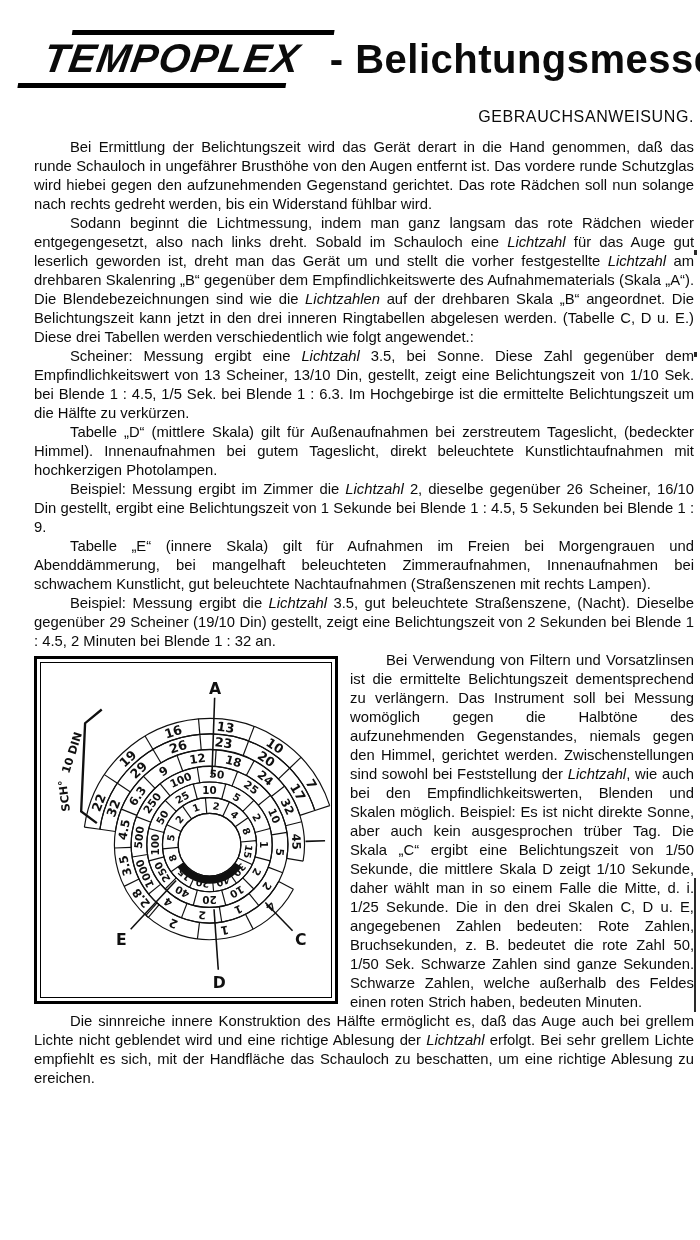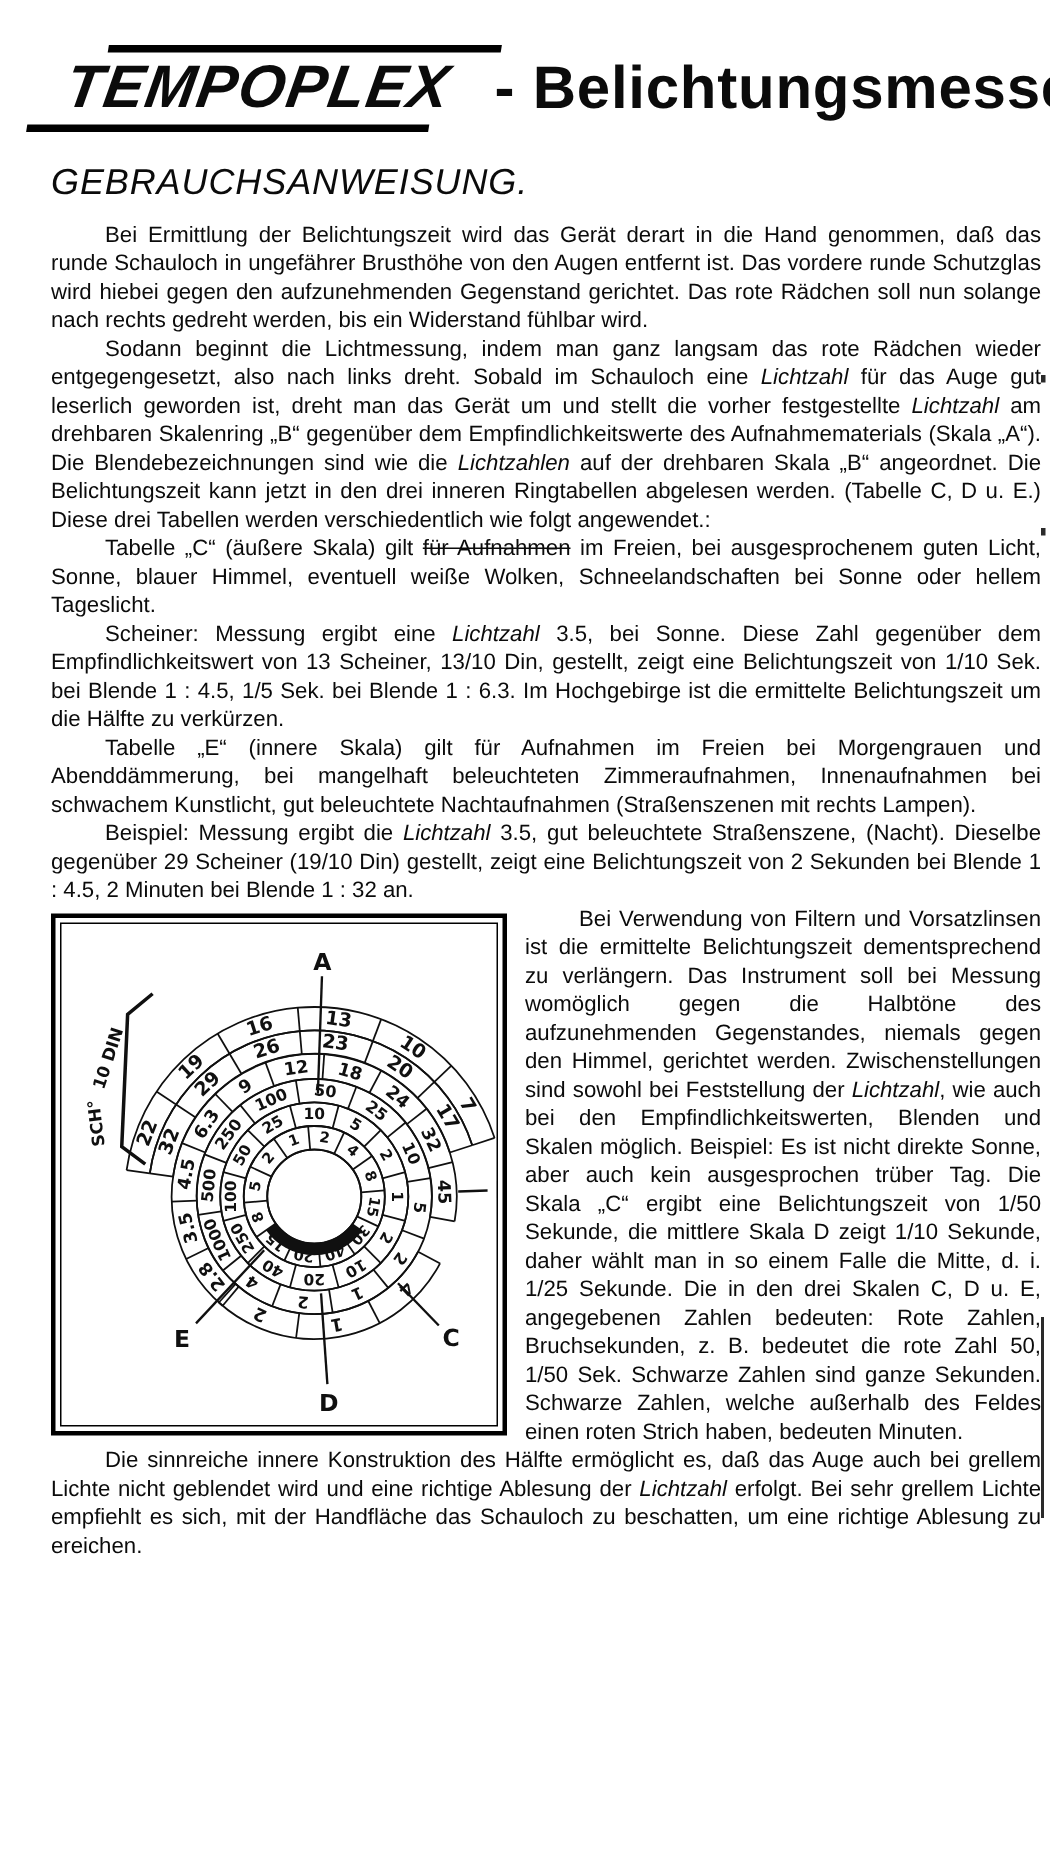--- a/index.html
+++ b/index.html
@@ -21,22 +21,22 @@
     transform:skewX(-9deg);
     font-style:italic;font-weight:bold;
     font-size:40px;letter-spacing:1px;
     padding:6px 16px 7px 10px;
     white-space:nowrap;
   }
   .logo .bar-top{position:absolute;top:0;left:34px;right:-14px;height:5px;background:#000;}
   .logo .bar-bottom{position:absolute;bottom:0;left:-12px;right:26px;height:5px;background:#000;}
   .doc-title{font-weight:bold;font-size:40px;letter-spacing:0.5px;white-space:nowrap;}
   .subtitle{
-    text-align:left;font-size:24px;letter-spacing:0.6px;
-    margin:10px 0 12px 0;font-weight:400;font-style:italic;
+    text-align:right;font-size:16px;letter-spacing:0.6px;
+    margin:10px 0 12px 0;font-weight:400;
   }
   
   .flow{font-size:14.8px;line-height:19px;}
   .para{margin:0;text-indent:36px;text-align:justify;}
   .it{font-style:italic;font-weight:500;}
   .strike{text-decoration:line-through;}
   
   .dial-frame{
     float:left;
     width:304px;height:348px;
@@ -65,22 +65,23 @@
         <span class="bar-bottom"></span>
       </div>
       <div class="doc-title">- Belichtungsmesser</div>
     </div>
     <div class="subtitle">GEBRAUCHSANWEISUNG.</div>
   </header>
 
   <section class="flow" id="flow-top">
       <p class="para"><span>Bei Ermittlung der Belichtungszeit wird das Gerät derart in die Hand genommen, daß das runde Schauloch in ungefährer Brusthöhe von den Augen entfernt ist. Das vordere runde Schutzglas wird hiebei gegen den aufzunehmenden Gegenstand gerichtet. Das rote Rädchen soll nun solange nach rechts gedreht werden, bis ein Widerstand fühlbar wird.</span></p>
       <p class="para"><span>Sodann beginnt die Lichtmessung, indem man ganz langsam das rote Rädchen wieder entgegengesetzt, also nach links dreht. Sobald im Schauloch eine </span><span class="it">Lichtzahl</span><span> für das Auge gut leserlich geworden ist, dreht man das Gerät um und stellt die vorher festgestellte </span><span class="it">Lichtzahl</span><span> am drehbaren Skalenring „B“ gegenüber dem Empfindlichkeitswerte des Aufnahmematerials (Skala „A“). Die Blendebezeichnungen sind wie die </span><span class="it">Lichtzahlen</span><span> auf der drehbaren Skala „B“ angeordnet. Die Belichtungszeit kann jetzt in den drei inneren Ringtabellen abgelesen werden. (Tabelle C, D u. E.) Diese drei Tabellen werden verschiedentlich wie folgt angewendet.:</span></p>
-      <p class="para"><span>Tabelle „C“ (äußere Skala) gilt </span><span class="strike">für Aufnahmen</span><span> im Freien, bei ausgesprochenem guten Licht, Sonne, blauer Himmel, eventuell weiße Wolken, Schneelandschaften bei Sonne oder hellem Tageslicht.</span></p>
       <p class="para"><span>Scheiner: Messung ergibt eine </span><span class="it">Lichtzahl</span><span> 3.5, bei Sonne. Diese Zahl gegenüber dem Empfindlichkeitswert von 13 Scheiner, 13/10 Din, gestellt, zeigt eine Belichtungszeit von 1/10 Sek. bei Blende 1 : 4.5, 1/5 Sek. bei Blende 1 : 6.3. Im Hochgebirge ist die ermittelte Belichtungszeit um die Hälfte zu verkürzen.</span></p>
+      <p class="para"><span>Tabelle „D“ (mittlere Skala) gilt für Außenaufnahmen bei zerstreutem Tageslicht, (bedeckter Himmel). Innenaufnahmen bei gutem Tageslicht, direkt beleuchtete Kunstlichtaufnahmen mit hochkerzigen Photolampen.</span></p>
+      <p class="para"><span>Beispiel: Messung ergibt im Zimmer die </span><span class="it">Lichtzahl</span><span> 2, dieselbe gegenüber 26 Scheiner, 16/10 Din gestellt, ergibt eine Belichtungszeit von 1 Sekunde bei Blende 1 : 4.5, 5 Sekunden bei Blende 1 : 9.</span></p>
       <p class="para"><span>Tabelle „E“ (innere Skala) gilt für Aufnahmen im Freien bei Morgengrauen und Abenddämmerung, bei mangelhaft beleuchteten Zimmeraufnahmen, Innenaufnahmen bei schwachem Kunstlicht, gut beleuchtete Nachtaufnahmen (Straßenszenen mit rechts Lampen).</span></p>
       <p class="para"><span>Beispiel: Messung ergibt die </span><span class="it">Lichtzahl</span><span> 3.5, gut beleuchtete Straßenszene, (Nacht). Dieselbe gegenüber 29 Scheiner (19/10 Din) gestellt, zeigt eine Belichtungszeit von 2 Sekunden bei Blende 1 : 4.5, 2 Minuten bei Blende 1 : 32 an.</span></p>
     </section>
 
   <section class="flow" id="flow-wrap">
     <figure class="dial-frame">
       <div class="dial-inner">
         <svg id="dial-svg" viewBox="0 0 296 338" preserveAspectRatio="xMidYMid meet" font-family="DejaVu Sans, sans-serif">
             <g fill="none" stroke="#101010" stroke-width="1.2">
               <path d="M60.1 168.3 A113 113 0 0 1 279.5 149.1"></path>

